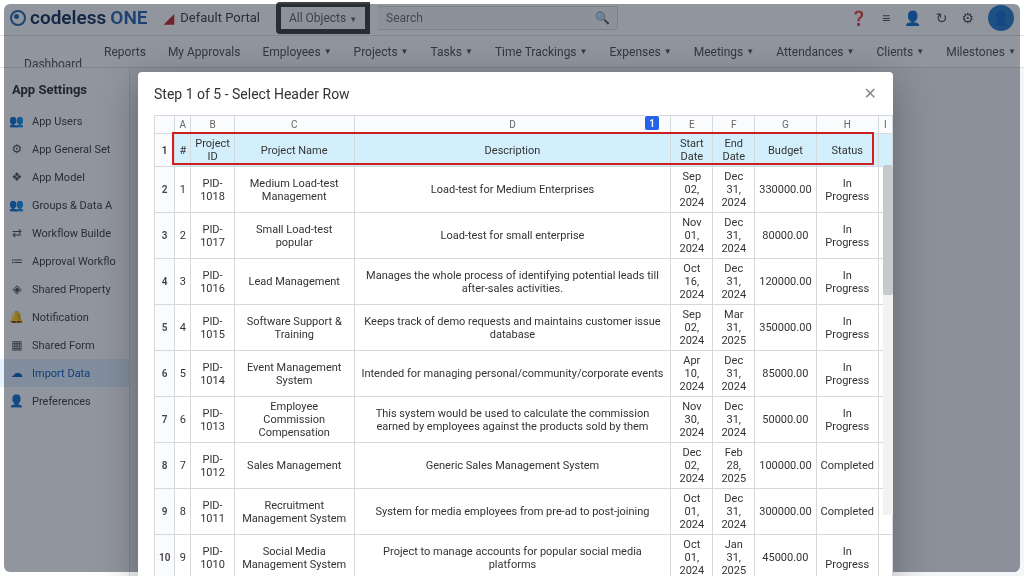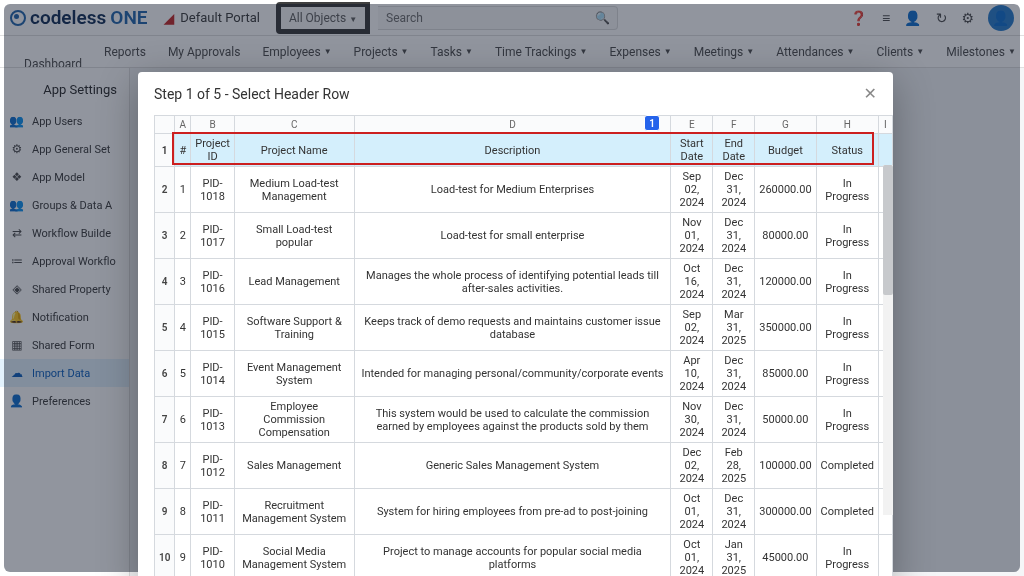--- a/index.html
+++ b/index.html
@@ -18,21 +18,21 @@
 .search-ico { position: absolute; right: 8px; top: 5px; color: #888; font-size: 12px; }
 .top-right { margin-left: auto; display: flex; align-items: center; gap: 14px; color: #555; font-size: 14px; }
 .avatar { width: 26px; height: 26px; border-radius: 50%; background: #3182ce; color: #fff; display: flex; align-items: center; justify-content: center; font-size: 14px; }
 
 .navbar { height: 32px; background: #fff; border-bottom: 1px solid #e0e0e0; display: flex; align-items: center; padding: 0 10px; gap: 2px; overflow: hidden; }
 .nav-item { font-size: 12px; color: #555; padding: 4px 10px; white-space: nowrap; display: flex; align-items: center; gap: 3px; }
 .nav-item.first { padding-left: 14px; margin-top: 24px; }
 
 .main-area { display: flex; height: calc(100% - 68px); }
 .sidebar { width: 130px; background: #fff; border-right: 1px solid #e0e0e0; padding-top: 10px; }
-.side-title { font-size: 13px; font-weight: 400; color: #333; padding: 4px 12px 10px; text-align: right; }
+.side-title { font-size: 13px; font-weight: 700; color: #333; padding: 4px 12px 10px; }
 .side-item { display: flex; align-items: center; gap: 8px; font-size: 11px; color: #444; padding: 7px 10px; white-space: nowrap; overflow: hidden; }
 .side-item.active { background: #e3f2fd; color: #1565c0; }
 .side-ico { width: 14px; display: flex; justify-content: center; font-size: 12px; color: #555; }
 .side-item.active .side-ico { color: #1565c0; }
 
 .overlay { position: absolute; inset: 4px; background: rgba(10, 20, 40, 0.45); border-radius: 6px; }
 
 .modal { position: absolute; top: 72px; left: 138px; width: 755px; background: #fff; border-radius: 4px; box-shadow: 0 10px 40px rgba(0,0,0,0.3); }
 .modal-head { display: flex; align-items: center; justify-content: space-between; padding: 12px 16px; }
 .modal-title { font-size: 14px; color: #333; }
@@ -200,21 +200,21 @@
               <td></td>
             </tr>
             <tr>
               <td class="rowhdr">2</td>
               <td>1</td>
               <td>PID-1018</td>
               <td>Medium Load-test Management</td>
               <td>Load-test for Medium Enterprises</td>
               <td>Sep 02, 2024</td>
               <td>Dec 31, 2024</td>
-              <td>260000.00</td>
+              <td>330000.00</td>
               <td>In Progress</td>
               <td></td>
             </tr>
             <tr>
               <td class="rowhdr">3</td>
               <td>2</td>
               <td>PID-1017</td>
               <td>Small Load-test popular</td>
               <td>Load-test for small enterprise</td>
               <td>Nov 01, 2024</td>
@@ -281,21 +281,21 @@
               <td>Feb 28, 2025</td>
               <td>100000.00</td>
               <td>Completed</td>
               <td></td>
             </tr>
             <tr>
               <td class="rowhdr">9</td>
               <td>8</td>
               <td>PID-1011</td>
               <td>Recruitment Management System</td>
-              <td>System for hiring employees from pre-ad to post-joining</td>
+              <td>System for media employees from pre-ad to post-joining</td>
               <td>Oct 01, 2024</td>
               <td>Dec 31, 2024</td>
               <td>300000.00</td>
               <td>Completed</td>
               <td></td>
             </tr>
             <tr>
               <td class="rowhdr">10</td>
               <td>9</td>
               <td>PID-1010</td>

